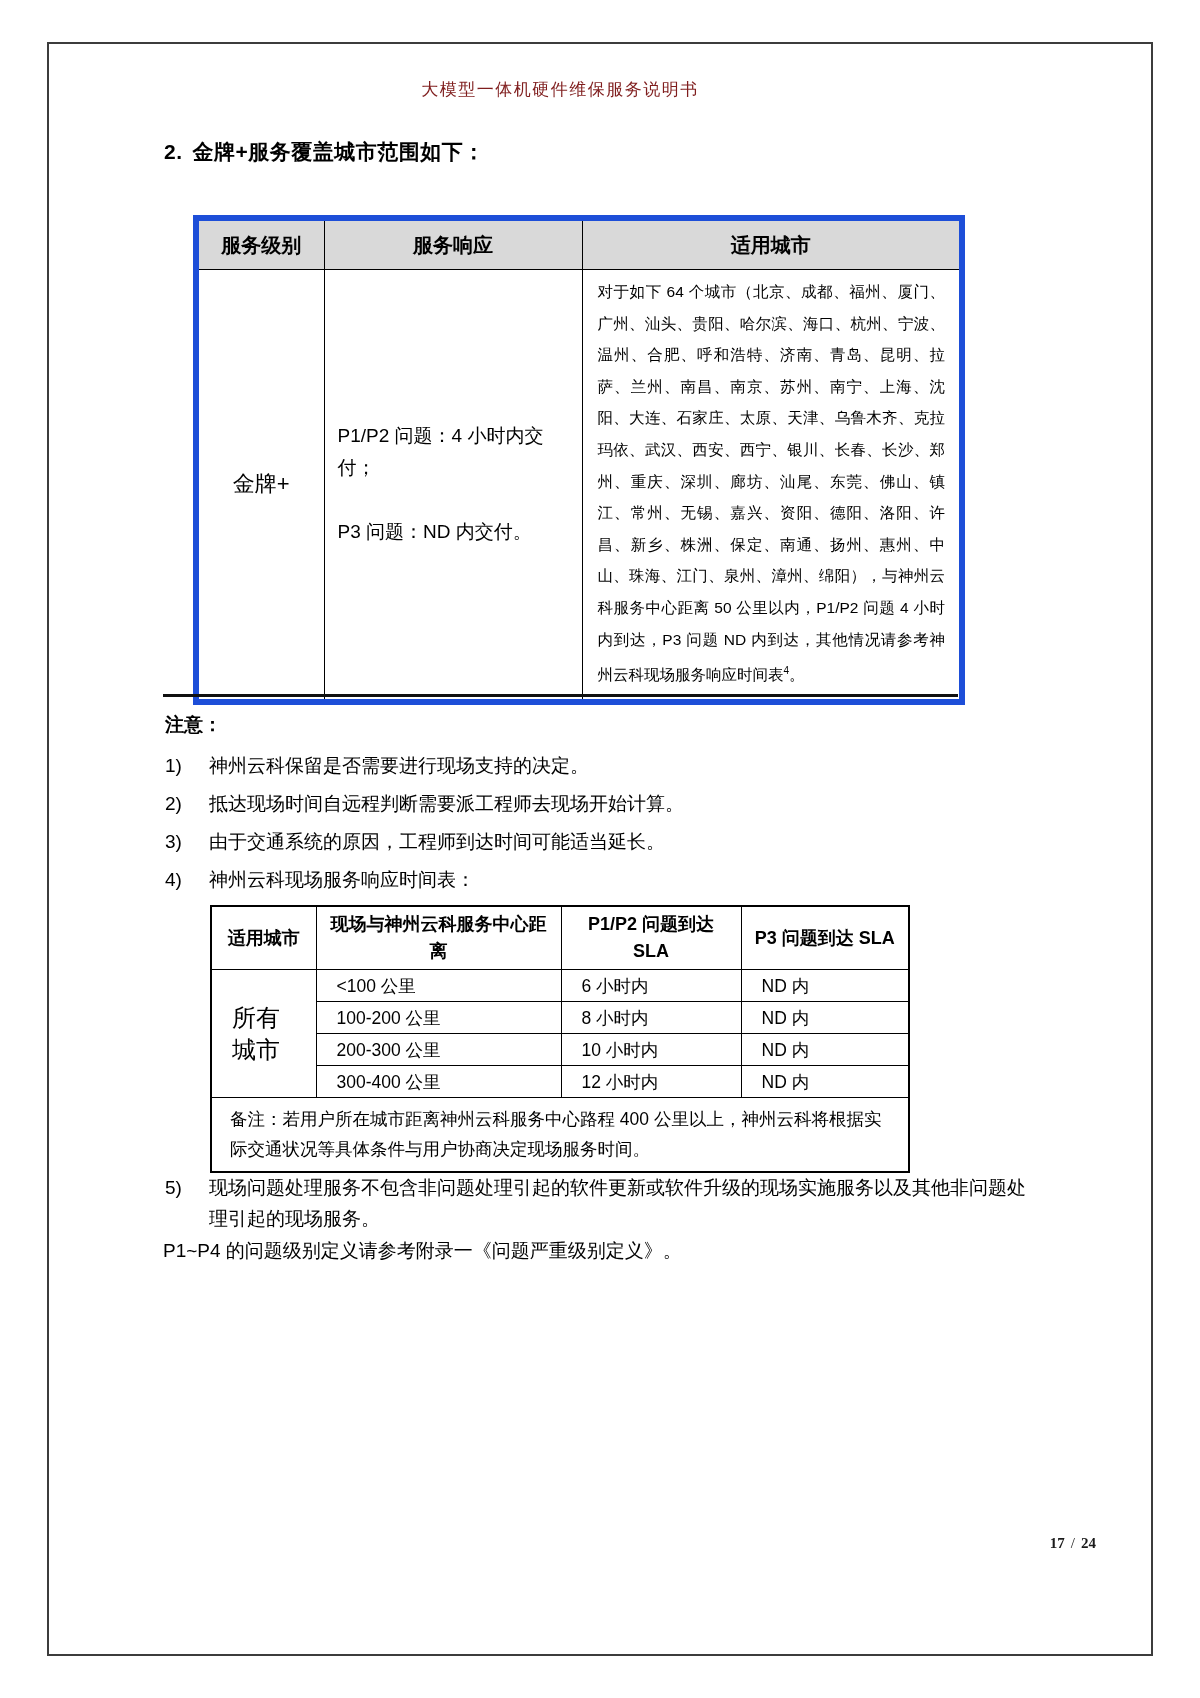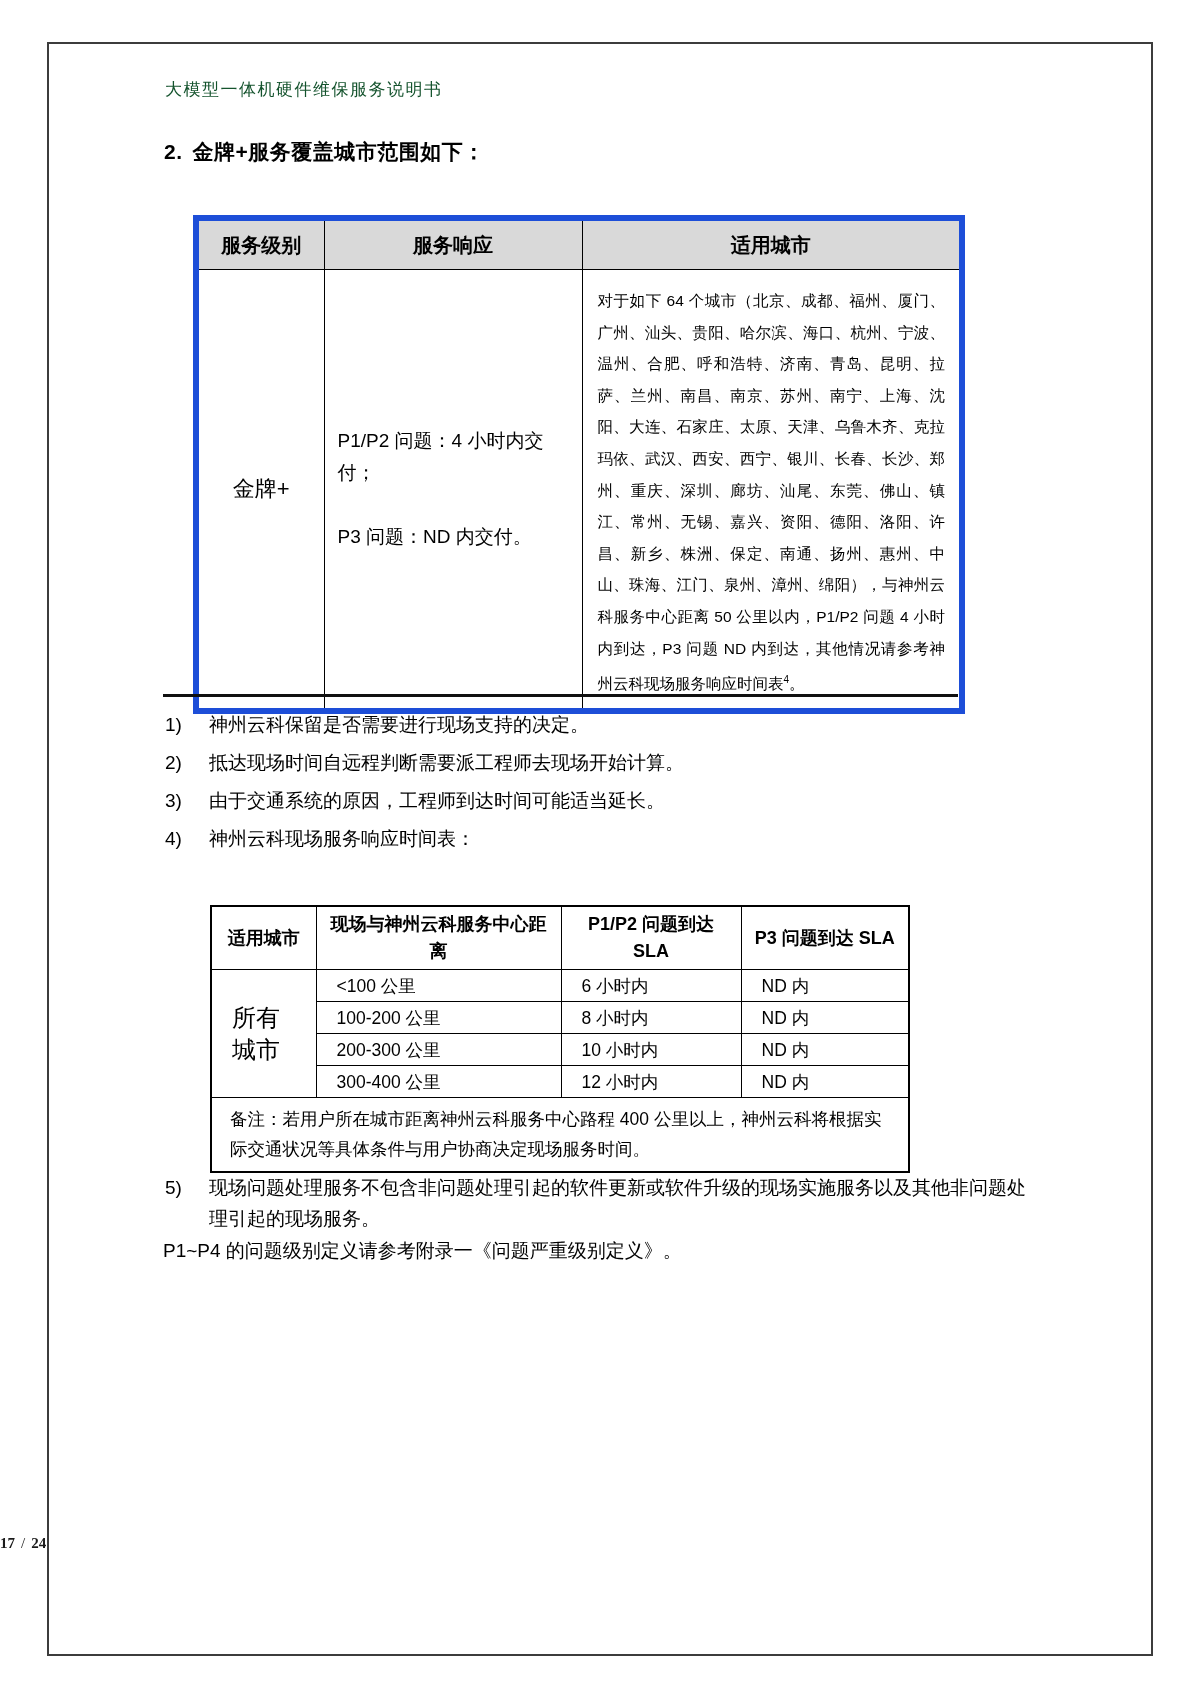--- a/index.html
+++ b/index.html
@@ -7,22 +7,22 @@
     position:relative;width:1200px;height:1698px;
     font-family:"Liberation Sans","DejaVu Sans",sans-serif;
     color:#000;overflow:hidden;
   }
   .page-frame{
     position:absolute;left:47px;top:42px;width:1102px;height:1610px;
     border:2px solid #3c3c3c;pointer-events:none;
   }
   .doc-header{
     position:absolute;left:165px;top:78px;width:790px;
-    text-align:left;font-family:"Liberation Serif","DejaVu Serif",serif;
-    font-size:17px;letter-spacing:1.5px;color:#14532d;
+    text-align:center;font-family:"Liberation Serif","DejaVu Serif",serif;
+    font-size:17px;letter-spacing:1.5px;color:#7f1d1d;
   }
   .section-heading{
     position:absolute;left:164px;top:138px;
     font-size:21px;font-weight:bold;letter-spacing:.5px;
   }
   .section-heading .sec-num{margin-right:10px;}
 
   
   table{border-collapse:collapse;table-layout:fixed;}
   .t1{position:absolute;left:193px;top:215px;width:766px;border:6px solid #1d4ed8;}
@@ -31,21 +31,21 @@
     background:#d9d9d9;font-weight:bold;font-size:20px;
     height:46px;text-align:center;
   }
   .t1 td{vertical-align:middle;}
   .t1 .level-cell{height:408px;text-align:center;font-size:22px;}
   .t1 .resp-cell{font-size:19px;line-height:32px;padding:0 13px;}
   .t1 .resp-cell p{margin:0;}
   .t1 .resp-cell p:first-child{margin-bottom:32px;}
   .t1 .cities-cell{
     vertical-align:top;text-align:justify;
-    font-size:15.5px;line-height:31.6px;padding:15px 14px 8px 15px;
+    font-size:15.5px;line-height:31.6px;padding:6px 14px 8px 15px;
   }
   .t1 sup{font-size:10px;}
 
   .rule{position:absolute;left:163px;top:694px;width:795px;height:3px;background:#101010;}
 
   
   .notes{position:absolute;left:165px;top:712px;width:810px;font-size:19px;}
   .notes-label{font-weight:bold;margin-bottom:15px;}
   .note-item{display:flex;margin-bottom:12px;line-height:26px;}
   .note-item .num{width:44px;flex:none;}
@@ -62,21 +62,21 @@
   .t2 .scope-cell{text-align:left;font-size:24px;}
   .t2 .remark-cell{height:auto;line-height:29.5px;padding:7px 18px;font-size:17.5px;}
 
   
   .note5{position:absolute;left:165px;top:1172px;width:875px;font-size:19px;line-height:31px;display:flex;}
   .note5 .num{width:44px;flex:none;}
   .note5 .txt{flex:1;}
   .closing{position:absolute;left:163px;top:1238px;width:880px;font-size:19px;}
 
   .page-footer{
-    position:absolute;left:0;top:1535px;width:1096px;text-align:left;
+    position:absolute;left:0;top:1535px;width:1096px;text-align:right;
     font-family:"Liberation Serif","DejaVu Serif",serif;font-size:15px;color:#1a1a1a;
   }
   .page-footer .pg{font-weight:bold;}
   .page-footer .sep{margin:0 6px;}
 </style>
 </head>
 <body>
 
 <div>
 
@@ -111,20 +111,21 @@
         <td class="cities-cell">
           <span>对于如下 64 个城市（北京、成都、福州、厦门、广州、汕头、贵阳、哈尔滨、海口、杭州、宁波、温州、合肥、呼和浩特、济南、青岛、昆明、拉萨、兰州、南昌、南京、苏州、南宁、上海、沈阳、大连、石家庄、太原、天津、乌鲁木齐、克拉玛依、武汉、西安、西宁、银川、长春、长沙、郑州、重庆、深圳、廊坊、汕尾、东莞、佛山、镇江、常州、无锡、嘉兴、资阳、德阳、洛阳、许昌、新乡、株洲、保定、南通、扬州、惠州、中山、珠海、江门、泉州、漳州、绵阳），与神州云科服务中心距离 50 公里以内，P1/P2 问题 4 小时内到达，P3 问题 ND 内到达，其他情况请参考神州云科现场服务响应时间表</span><sup>4</sup><span>。</span>
         </td>
       </tr>
     </tbody>
   </table>
 
   <div class="rule"></div>
 
   <div class="notes">
+    <div class="notes-label">注意：</div>
     <div class="note-item">
       <span class="num">1)</span>
       <span class="txt">神州云科保留是否需要进行现场支持的决定。</span>
     </div>
     <div class="note-item">
       <span class="num">2)</span>
       <span class="txt">抵达现场时间自远程判断需要派工程师去现场开始计算。</span>
     </div>
     <div class="note-item">
       <span class="num">3)</span>

